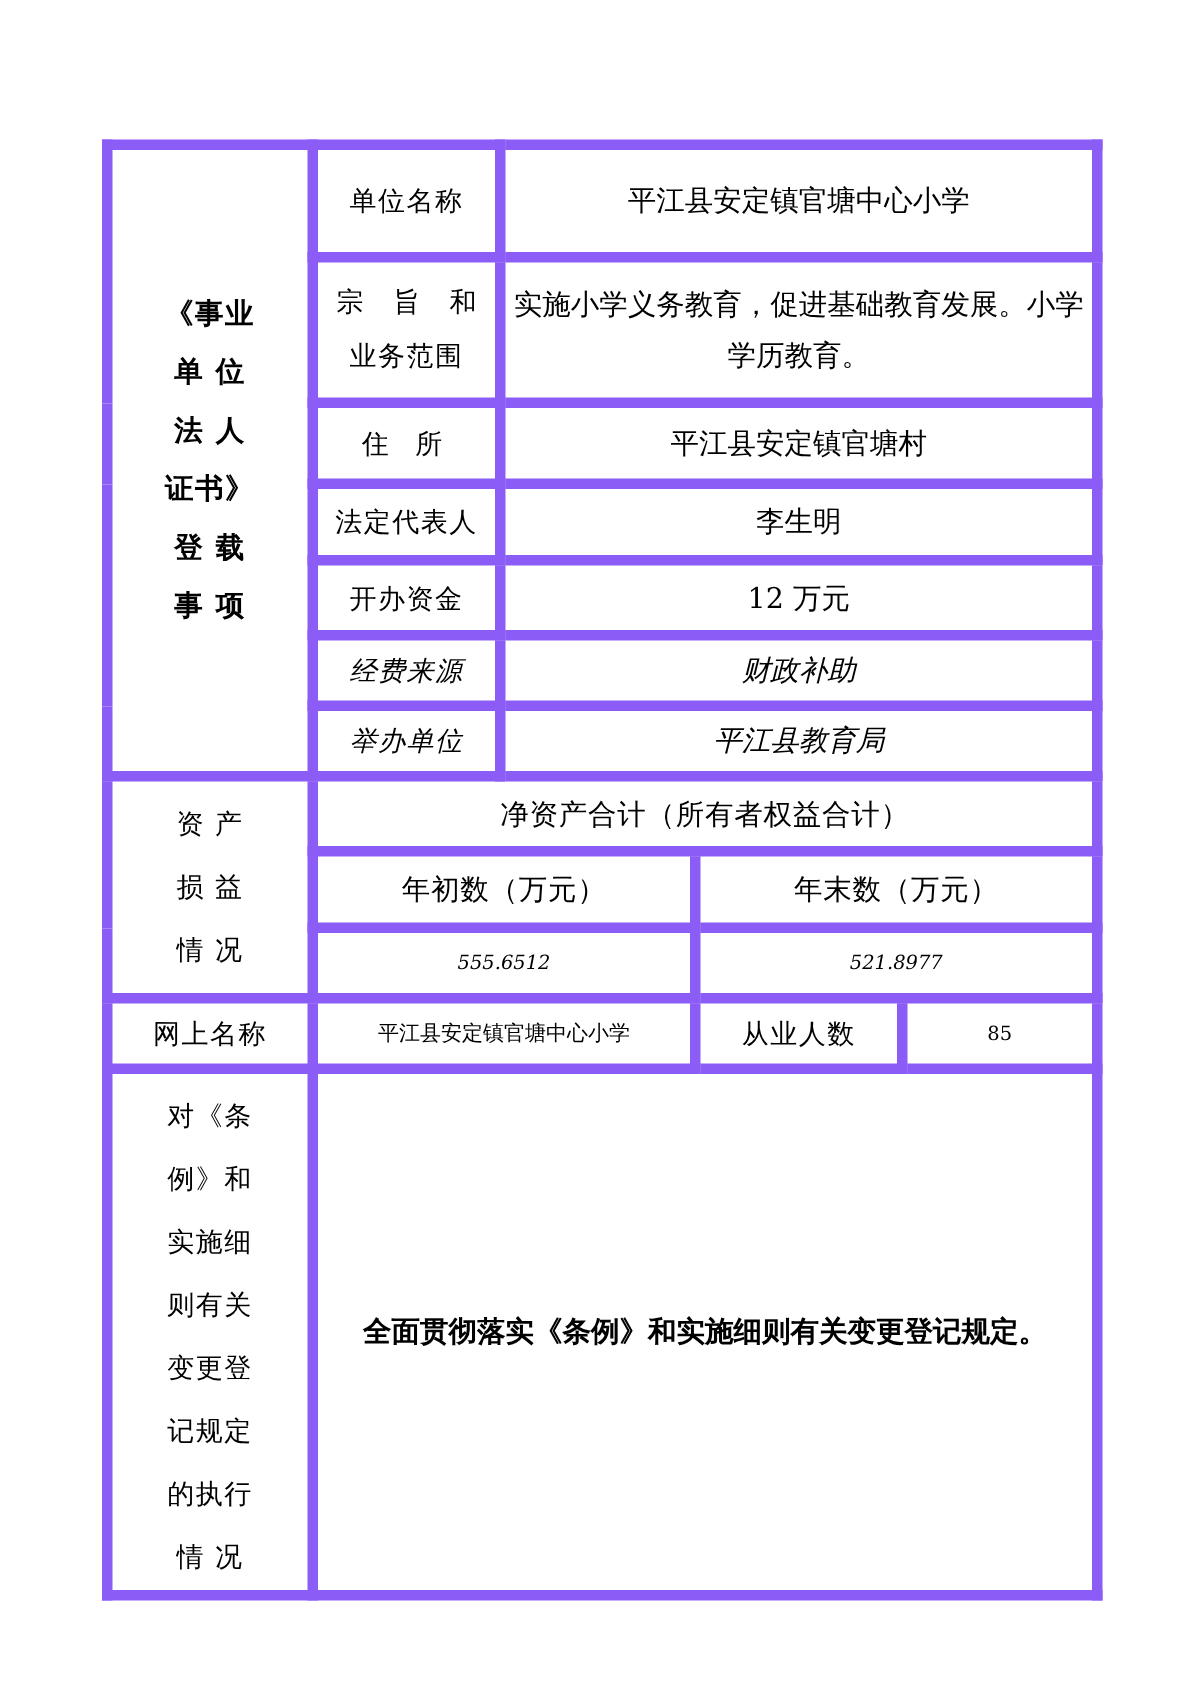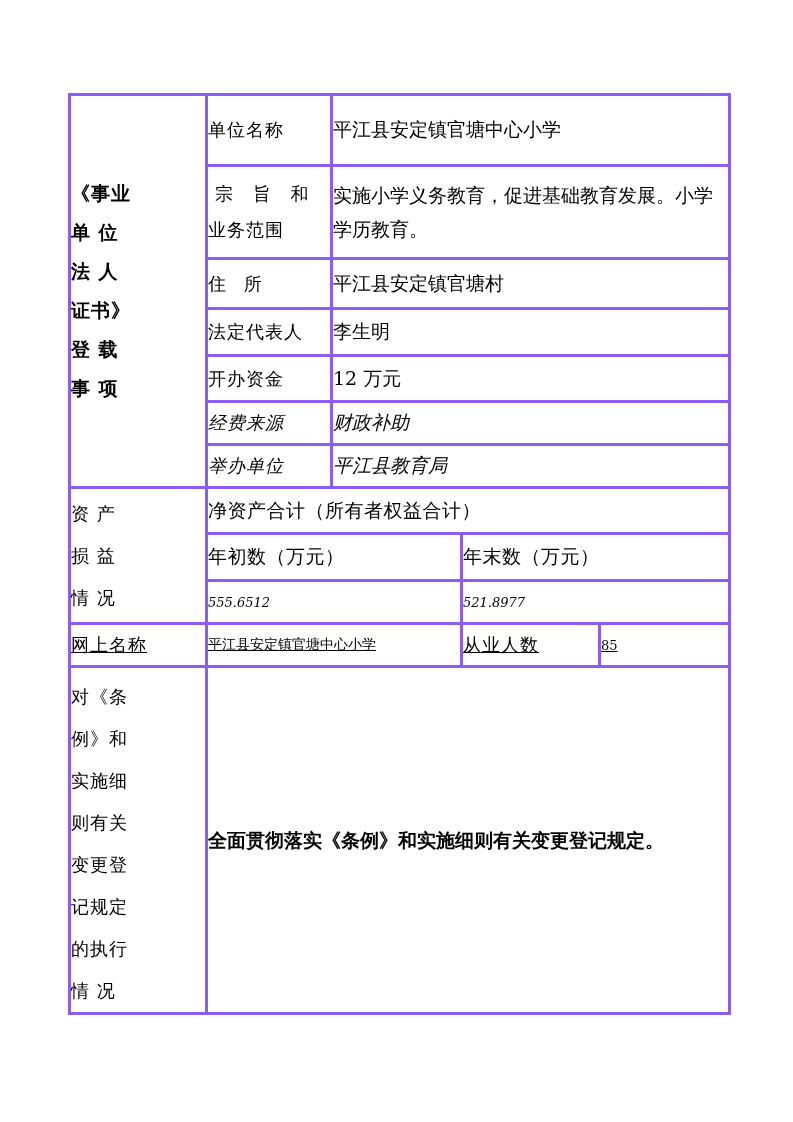--- a/index.html
+++ b/index.html
@@ -23,24 +23,24 @@
   }
   table.form {
     position: absolute;
     left: 68px;
     top: 93px;
     width: 660px;
     border-collapse: collapse;
     table-layout: fixed;
   }
   table.form td {
-    border: 3px solid #8b5cf6;
+    border: 7px solid #8b5cf6;
     padding: 0;
     vertical-align: middle;
-    text-align: left;
+    text-align: center;
   }
   
   col.c1 { width: 137px; }
   col.c2 { width: 125px; }
   col.c3 { width: 130px; }
   col.c4 { width: 138px; }
   col.c5 { width: 130px; }
   .lbl-mid {
     font-size: 18px;
     font-weight: 500;
@@ -83,21 +83,21 @@
     letter-spacing: 0.5px;
   }
   .row-h-a { height: 68px; }
   .row-h-b { height: 90px; }
   .row-h-c { height: 47px; }
   .row-h-d { height: 44px; }
   .row-h-e { height: 43px; }
   .row-h-f { height: 40px; font-style: italic; }
   .row-h-net { height: 43px; }
   .row-h-yr { height: 44px; }
-  .row-h-online { height: 40px; text-decoration: underline; }
+  .row-h-online { height: 40px; }
   .row-h-big { height: 330px; }
 
   .two-line-lbl {
     font-size: 18px;
     font-weight: 500;
     line-height: 36px;
     letter-spacing: 1px;
   }
   .two-line-lbl .l1 { letter-spacing: 7px; padding-left: 7px; }
   .vertical-block {

